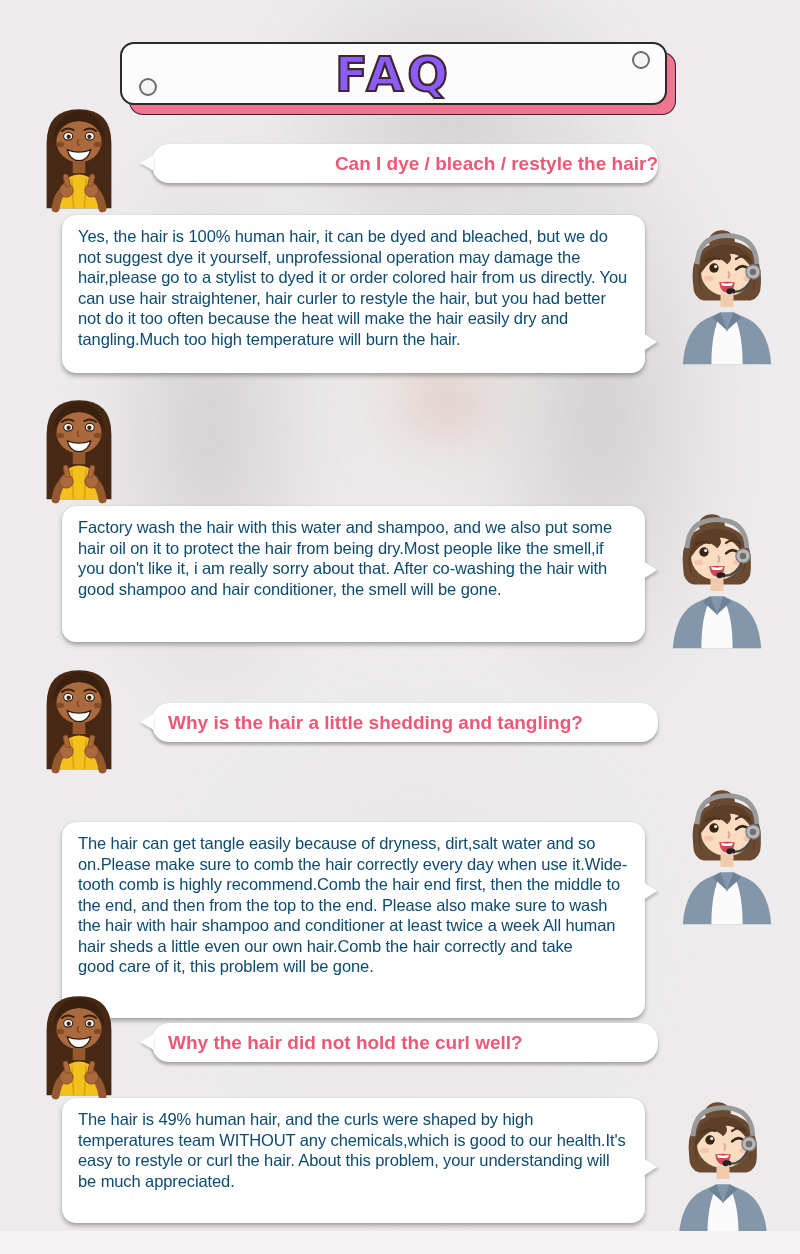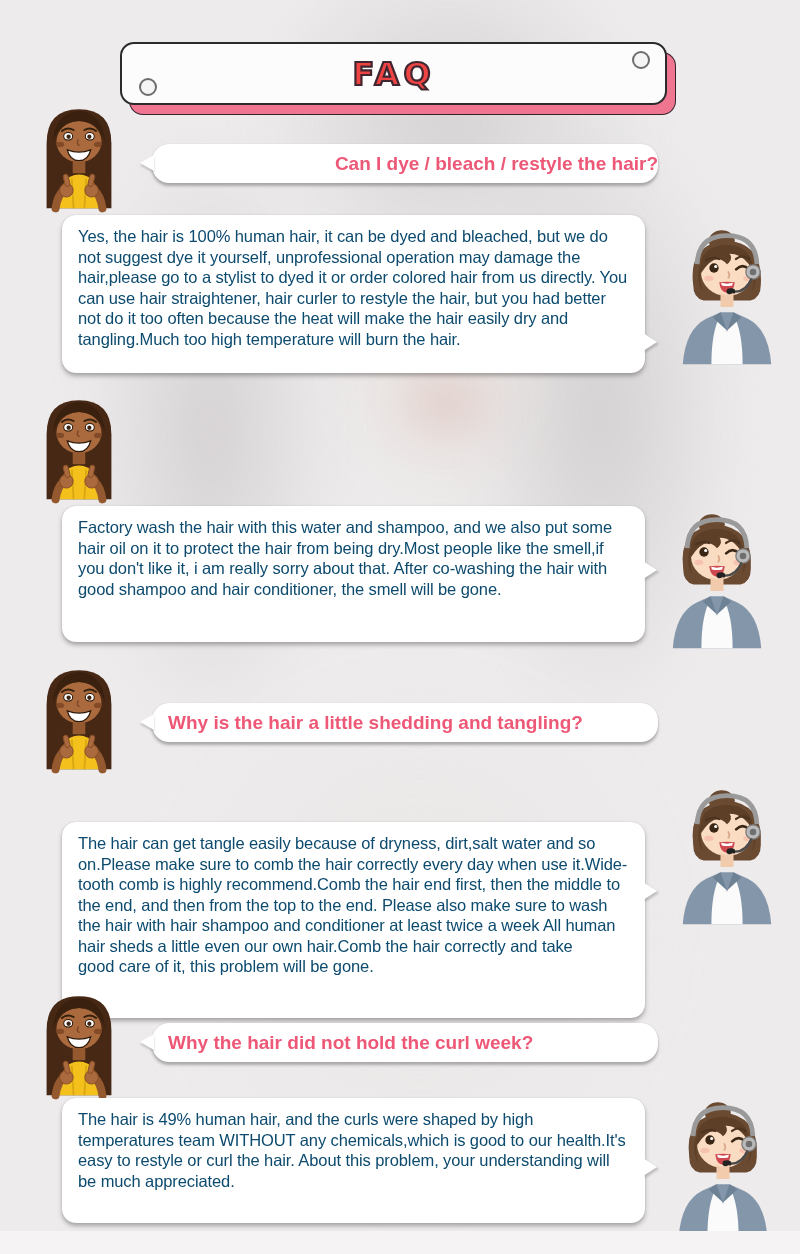--- a/index.html
+++ b/index.html
@@ -20,22 +20,22 @@
   .bottom-strip{position:absolute;left:0;top:1231px;width:800px;height:23px;background:#f5f3f4;}
 
   
   .banner{
     position:absolute;left:120px;top:42px;width:543px;height:59px;
     background:#fdfcfc;border:2px solid #2b2b2b;border-radius:14px;
     box-shadow:9px 10px 0 -1px #ef7590, 9px 10px 0 0 #35222b;
   }
   .banner-title{
     width:100%;height:100%;display:flex;align-items:center;justify-content:center;
-    font-family:"DejaVu Sans",sans-serif;font-weight:bold;font-size:32px;letter-spacing:4px;
-    color:#ef4444;-webkit-text-stroke:2.2px #402630;
+    font-family:"DejaVu Sans",sans-serif;font-weight:bold;font-size:48px;letter-spacing:4px;
+    color:#8b5cf6;-webkit-text-stroke:2.2px #402630;
   }
   .hole{position:absolute;width:14px;height:14px;border-radius:50%;background:#f6f5f5;border:2px solid #6d6d6d;}
   .hole-tr{right:15px;top:7px;}
   .hole-bl{left:17px;bottom:7px;}
 
   
   .qbubble{
     position:absolute;left:152px;width:506px;height:39px;background:#ffffff;border-radius:17px;
     box-shadow:0 3px 3px rgba(110,105,108,.5), 0 0 1px rgba(0,0,0,.2);
     display:flex;align-items:center;
@@ -207,21 +207,21 @@
       </svg>
   </div>
 
   <div class="avatar asker a4">
     <svg>
         <use href="#asker-avatar"></use>
       </svg>
   </div>
   <div class="qbubble q4">
     <div class="qtail"></div>
-    <div class="qtext">Why the hair did not hold the curl week?</div>
+    <div class="qtext">Why the hair did not hold the curl well?</div>
   </div>
   <div class="abubble ans4">
     <div class="atail"></div>
     <div class="atext">The hair is 49% human hair, and the curls were shaped by high temperatures team WITHOUT any chemicals,which is good to our health.It's easy to restyle or curl the hair. About this problem, your understanding will be much appreciated.</div>
   </div>
   <div class="avatar agent g4">
     <svg>
         <use href="#agent-avatar"></use>
       </svg>
   </div>

